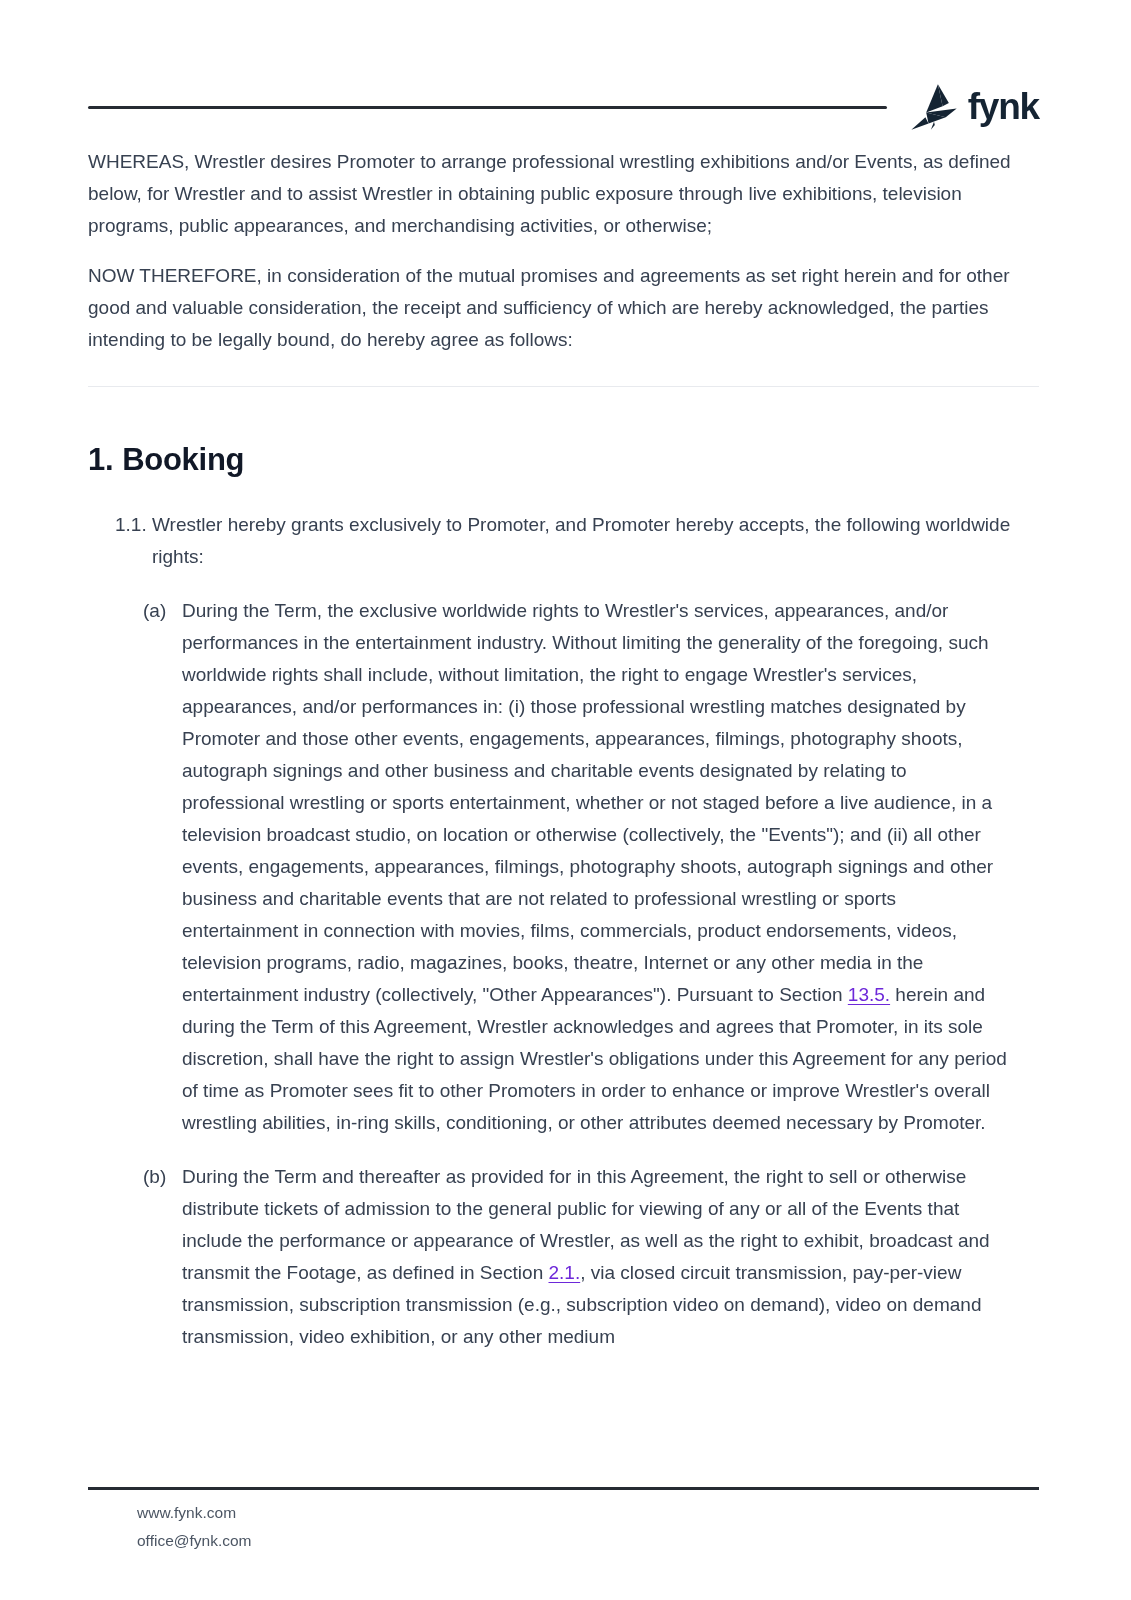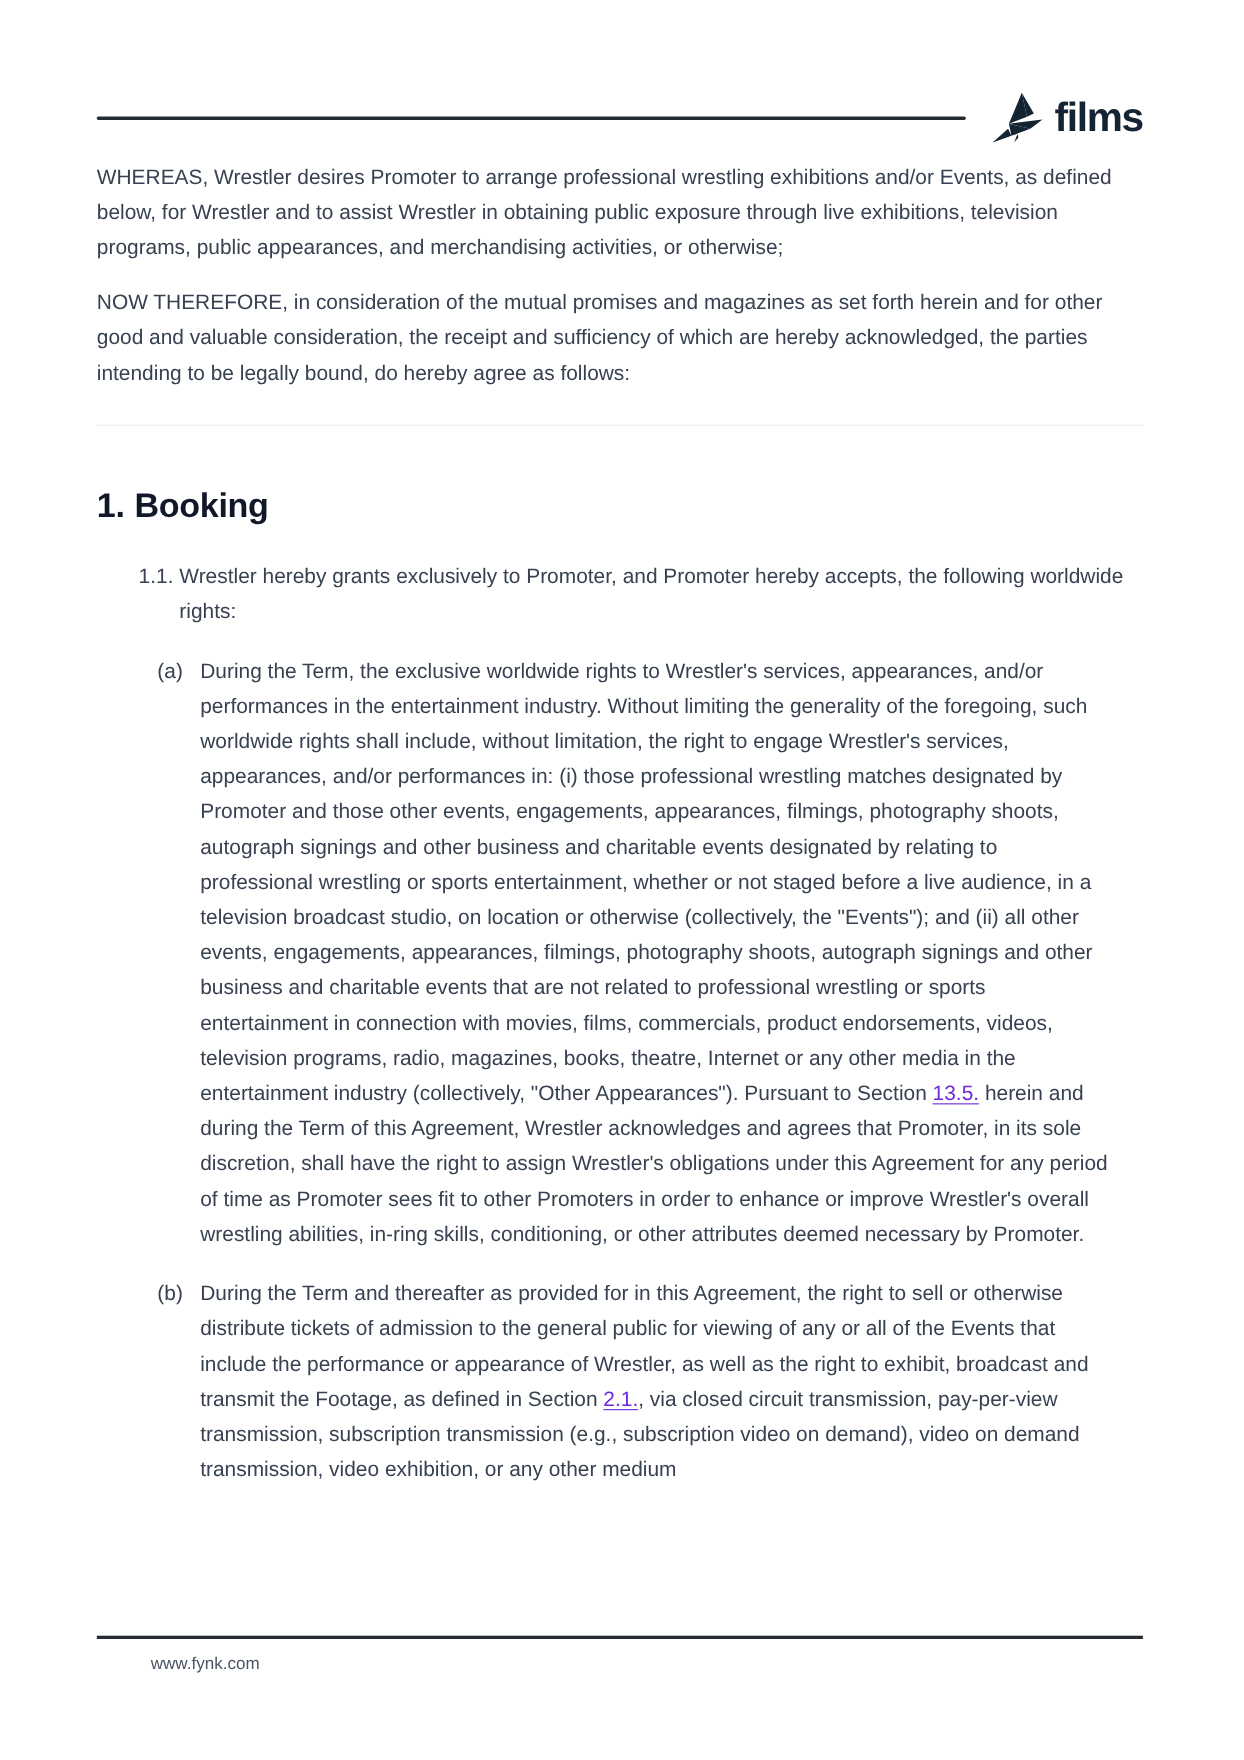--- a/index.html
+++ b/index.html
@@ -21,21 +21,21 @@
 
   
   main{margin-top:6px;}
   p.preamble{font-size:19px;line-height:32px;margin:16px 0 18px 0;max-width:935px;}
   .soft-divider{border:none;border-top:1px solid #e8eaee;margin:30px 0 0 0;}
 
   h1.section-heading{margin:54px 0 0 0;font-size:31px;line-height:38px;
                      color:#111827;font-weight:700;letter-spacing:-0.3px;}
   .section-heading .num{margin-right:9px;}
 
-  .l1-item{display:flex;margin:30px 0 0 27px;font-size:19px;line-height:32px;justify-content:center;}
+  .l1-item{display:flex;margin:30px 0 0 27px;font-size:19px;line-height:32px;}
   .l1-marker{width:37px;flex:none;}
   .l1-body{flex:1;max-width:865px;}
 
   .l2-item{display:flex;margin:22px 0 0 55px;font-size:19px;line-height:32px;}
   .l2-marker{width:39px;flex:none;}
   .l2-body{flex:1;max-width:832px;}
 
   a.xref{color:#6d28d9;text-decoration:underline;text-underline-offset:3px;cursor:pointer;}
 
   
@@ -53,27 +53,27 @@
     <div class="top-rule"></div>
     <div class="logo">
       <svg viewBox="0 0 64 60" xmlns="http://www.w3.org/2000/svg" fill="#152433">
         <polygon points="37,1 22,37 43,29"></polygon>
         <polygon points="37,1 43,29 51,25"></polygon>
         <polygon points="22,37 61,32 47,43"></polygon>
         <polygon points="22,37 47,43 25,51"></polygon>
         <polygon points="25,51 3,59 21,43"></polygon>
         <polygon points="32,49 28,59 33,53"></polygon>
       </svg>
-      <span class="wordmark">films</span>
+      <span class="wordmark">fynk</span>
     </div>
   </header>
 
   <main>
     <p class="preamble" style="margin-top:12px">WHEREAS, Wrestler desires Promoter to arrange professional wrestling exhibitions and/or Events, as defined below, for Wrestler and to assist Wrestler in obtaining public exposure through live exhibitions, television programs, public appearances, and merchandising activities, or otherwise;</p>
-    <p class="preamble">NOW THEREFORE, in consideration of the mutual promises and magazines as set forth herein and for other good and valuable consideration, the receipt and sufficiency of which are hereby acknowledged, the parties intending to be legally bound, do hereby agree as follows:</p>
+    <p class="preamble">NOW THEREFORE, in consideration of the mutual promises and agreements as set right herein and for other good and valuable consideration, the receipt and sufficiency of which are hereby acknowledged, the parties intending to be legally bound, do hereby agree as follows:</p>
 
     <hr class="soft-divider">
 
     <h1 class="section-heading"><span class="num">1.</span><span class="ttl">Booking</span></h1>
 
     <div class="l1-item">
       <span class="l1-marker">1.1.</span>
       <div class="l1-body">Wrestler hereby grants exclusively to Promoter, and Promoter hereby accepts, the following worldwide rights:</div>
     </div>
 
@@ -85,16 +85,17 @@
     <div class="l2-item">
       <span class="l2-marker">(b)</span>
       <div class="l2-body"><span>During the Term and thereafter as provided for in this Agreement, the right to sell or otherwise distribute tickets of admission to the general public for viewing of any or all of the Events that include the performance or appearance of Wrestler, as well as the right to exhibit, broadcast and transmit the Footage, as defined in Section </span><a class="xref" href="#">2.1.</a><span>, via closed circuit transmission, pay-per-view transmission, subscription transmission (e.g., subscription video on demand), video on demand transmission, video exhibition, or any other medium</span></div>
     </div>
   </main>
 
   <footer class="footer">
     <div class="footer-rule"></div>
     <div class="footer-links">
       <a class="footer-link" href="#">www.fynk.com</a>
+      <a class="footer-link" href="#">office@fynk.com</a>
     </div>
   </footer>
 
 </div>
 
 </body></html>

